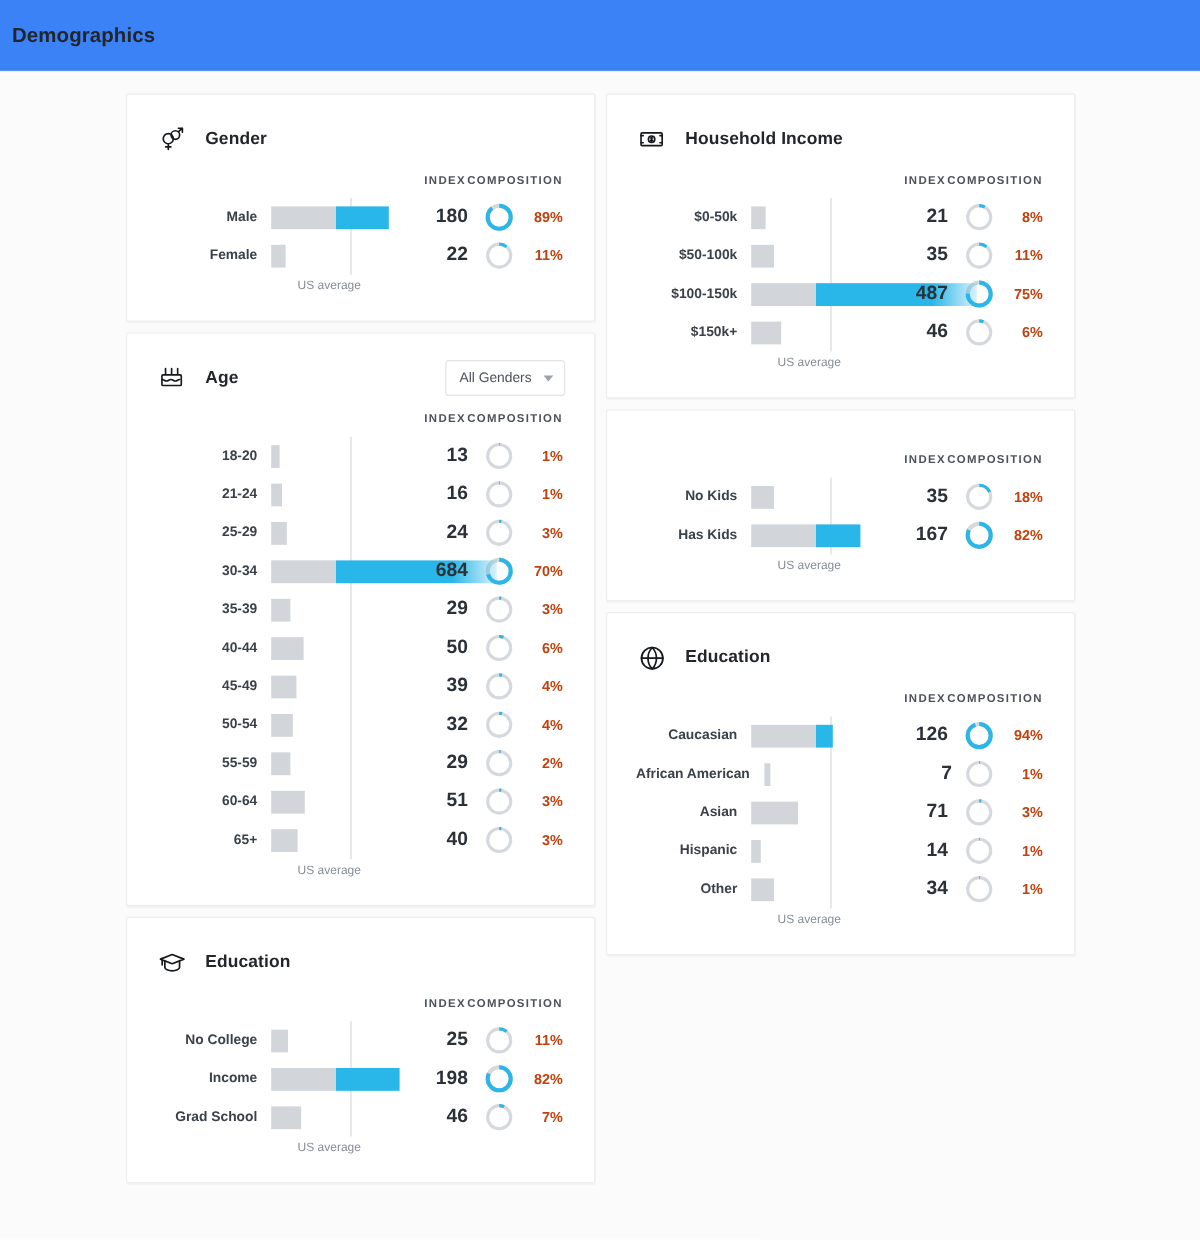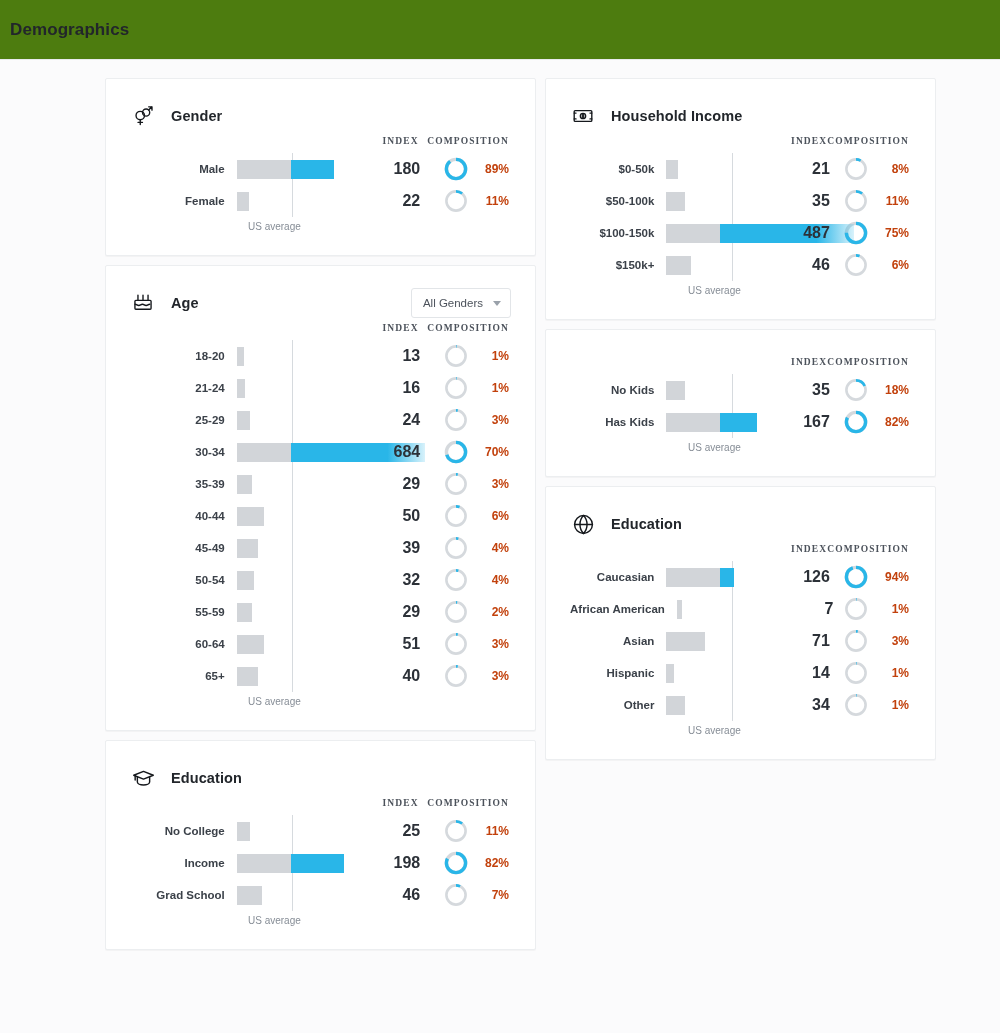--- a/index.html
+++ b/index.html
@@ -12,21 +12,21 @@
     height: 1033px;
     background: #ffffff;
     font-family: "Liberation Sans", sans-serif;
     color: #30353c;
     overflow: hidden;
   }
 
   
   .page-header {
     height: 60px;
-    background: #4d7c0f;
+    background: #3b82f6;
     border-bottom: 1px solid #e9eaec;
     display: flex;
     align-items: center;
     padding: 0 0 0 10px;
     box-sizing: border-box;
   }
   .page-title {
     font-size: 17px;
     font-weight: bold;
     color: #22262b;
@@ -44,21 +44,21 @@
   .columns {
     display: flex;
     gap: 9px;
     padding-left: 105px;
   }
   .col {
     display: flex;
     flex-direction: column;
     gap: 9px;
   }
-  .col-left  { width: 431px; }
+  .col-left  { width: 391px; }
   .col-right { width: 391px; }
 
   
   .card {
     background: #ffffff;
     border: 1px solid #eceef0;
     border-radius: 2px;
     box-shadow: 0 1px 1px rgba(0,0,0,0.035);
     box-sizing: border-box;
     padding: 22px 24px 20px 24px;
@@ -110,24 +110,23 @@
     width: 0; height: 0;
     border-left: 4.5px solid transparent;
     border-right: 4.5px solid transparent;
     border-top: 5px solid #9aa1aa;
     margin-left: 10px;
   }
 
   
   .col-head {
     display: flex;
-    align-items: center;
-    margin-top: 2px;
+    align-items: flex-start;
+    margin-top: 14px;
     height: 16px;
-    font-family: Liberation Serif, serif;
   }
   .h-label { width: 108px; }
   .h-bar   { width: 142px; }
   .h-index {
     width: 44px;
     text-align: right;
     font-size: 9.5px;
     font-weight: bold;
     letter-spacing: 1.1px;
     color: #4c525b;

